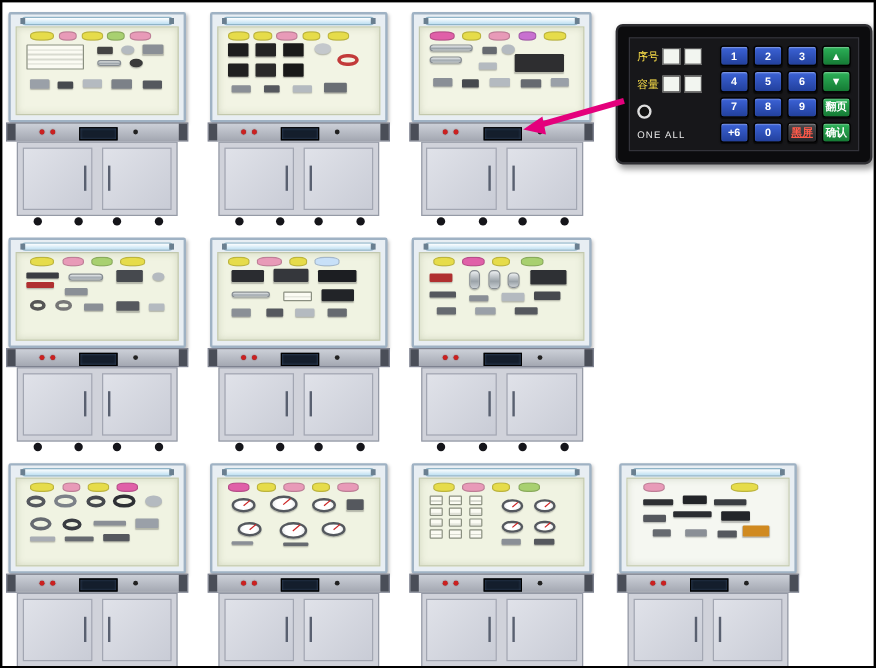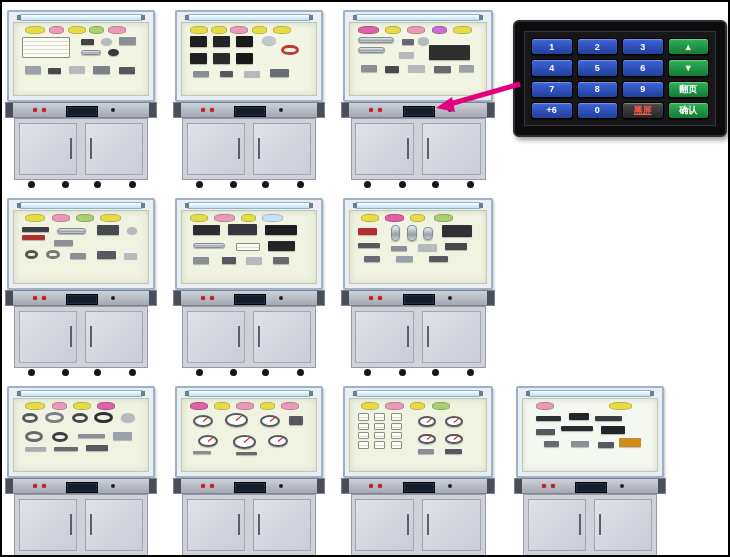--- a/index.html
+++ b/index.html
@@ -484,20 +484,36 @@
         
         
         
         
       </div>
     </div>
     </div>
 
   <div id="keypad">
     <div class="kp-inner">
+      <div class="kp-left">
+        <div class="kp-row">
+          <span class="kp-label">序号</span>
+          <span class="kp-disp"></span>
+          <span class="kp-disp"></span>
+        </div>
+        <div class="kp-row">
+          <span class="kp-label">容量</span>
+          <span class="kp-disp"></span>
+          <span class="kp-disp"></span>
+        </div>
+        <div class="kp-row">
+          <span class="kp-led"></span>
+        </div>
+        <div class="kp-mode">ONE ALL</div>
+      </div>
       <div class="kp-grid" id="key-grid">
           <div class="key blue">1</div>
           <div class="key blue">2</div>
           <div class="key blue">3</div>
           <div class="key green">▲</div>
           <div class="key blue">4</div>
           <div class="key blue">5</div>
           <div class="key blue">6</div>
           <div class="key green">▼</div>
           <div class="key blue">7</div>

